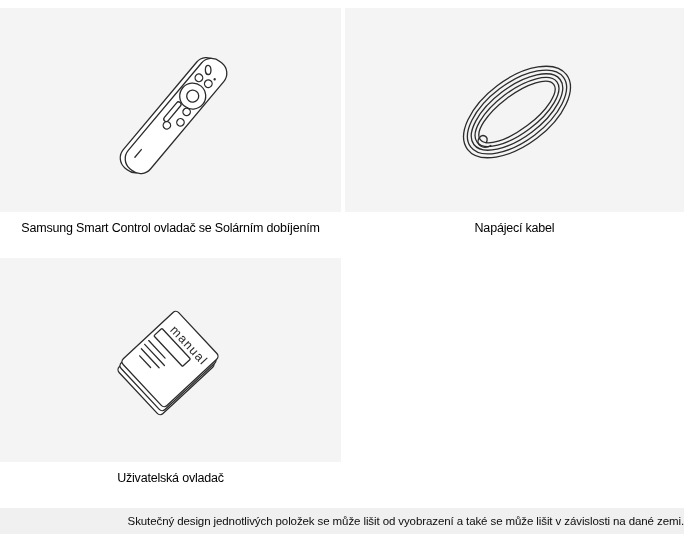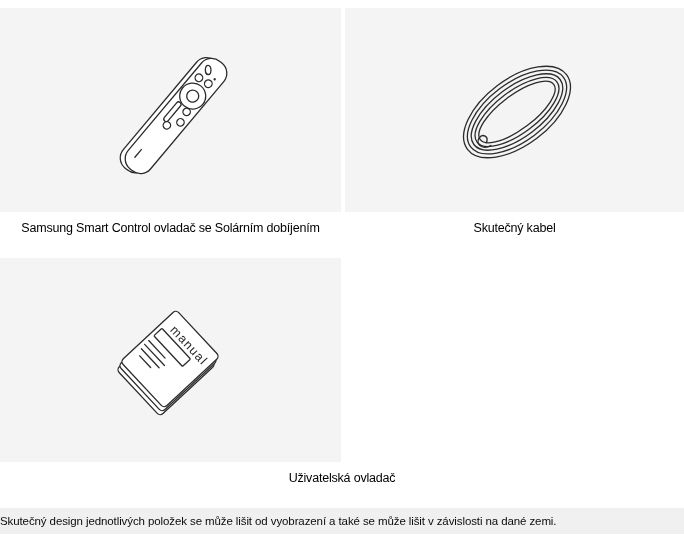--- a/index.html
+++ b/index.html
@@ -5,26 +5,26 @@
   html,body{margin:0;padding:0;}
   body{background:#ffffff;font-family:"Liberation Sans",sans-serif;}
   .page{position:relative;width:684px;height:547px;background:#ffffff;overflow:hidden;}
   .row{display:flex;gap:4px;}
   .row-top{margin-top:8px;}
   .tile{background:#f5f4f4;height:204px;position:relative;}
   .tile svg{display:block;}
   .tile-a{width:341px;}
   .tile-b{width:339px;}
   .tile-c{width:341px;}
-  .caption-row{display:flex;gap:4px;height:46px;justify-content:center;}
+  .caption-row{display:flex;gap:4px;height:46px;}
   .caption{box-sizing:border-box;padding-top:9px;text-align:center;
            font-size:12.5px;letter-spacing:-0.2px;color:#000000;}
   .cap-a{width:341px;}
   .cap-b{width:339px;}
-  .note{height:26px;background:#f1f0f0;text-align:left;line-height:26px;
+  .note{height:26px;background:#f1f0f0;text-align:right;line-height:26px;
         font-size:11.5px;letter-spacing:-0.1px;color:#0c0c0c;}
   .ill{stroke:#2b2b2b;stroke-width:1.3;fill:none;stroke-linecap:round;stroke-linejoin:round;}
   .fillwhite{fill:#ffffff;}
   .filldark{fill:#2b2b2b;stroke:none;}
   .covertext{font-family:"Liberation Sans",sans-serif;font-size:12.5px;letter-spacing:1.2px;
              fill:#2b2b2b;stroke:none;}
 </style>
 </head>
 <body>
 
@@ -70,21 +70,21 @@
           <ellipse cx="0" cy="0" rx="46" ry="17"></ellipse>
 
           <path d="M -41 11 c -9 -1 -12 -10 -5 -13 c 6 -2 9 5 3 8"></path>
         </g>
       </svg>
     </div>
   </div>
 
   <div class="caption-row">
     <div class="caption cap-a">Samsung Smart Control ovladač se Solárním dobíjením</div>
-    <div class="caption cap-b">Skutečný kabel</div>
+    <div class="caption cap-b">Napájecí kabel</div>
   </div>
 
   <div class="row row-bottom">
     <div class="tile tile-c">
       <svg width="341" height="204" viewBox="0 0 341 204">
         <g class="ill" transform="translate(170,101)">
 
           <g transform="translate(-4,8) rotate(47)">
             <rect x="-32" y="-38" width="64" height="76" rx="4" class="fillwhite"></rect>
           </g>

